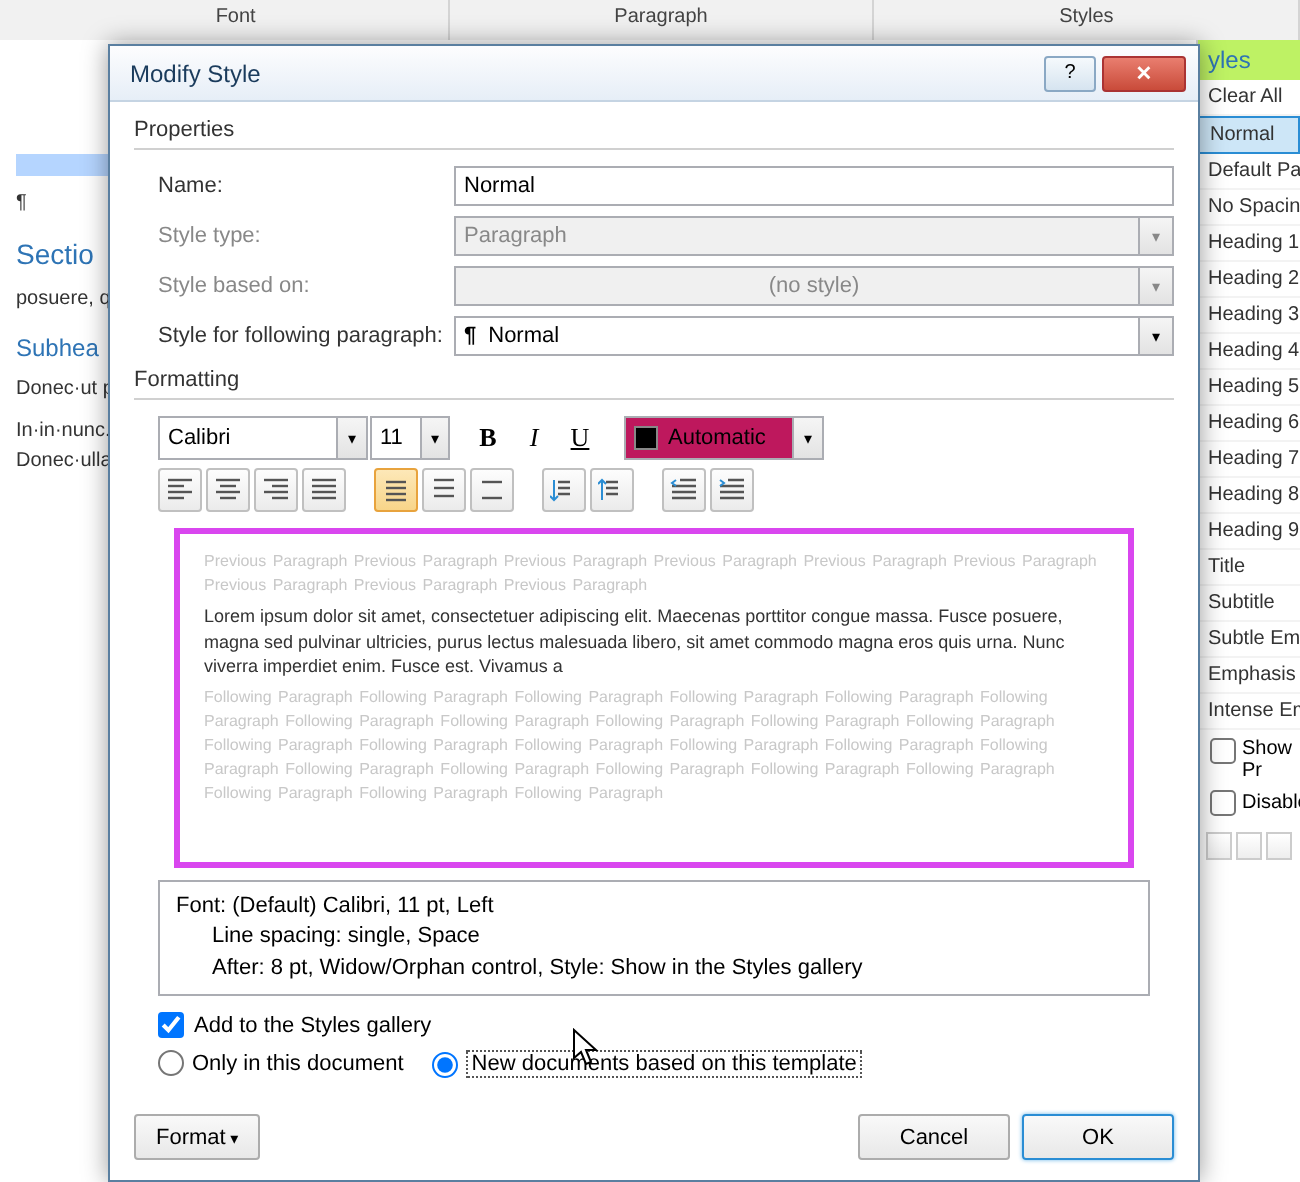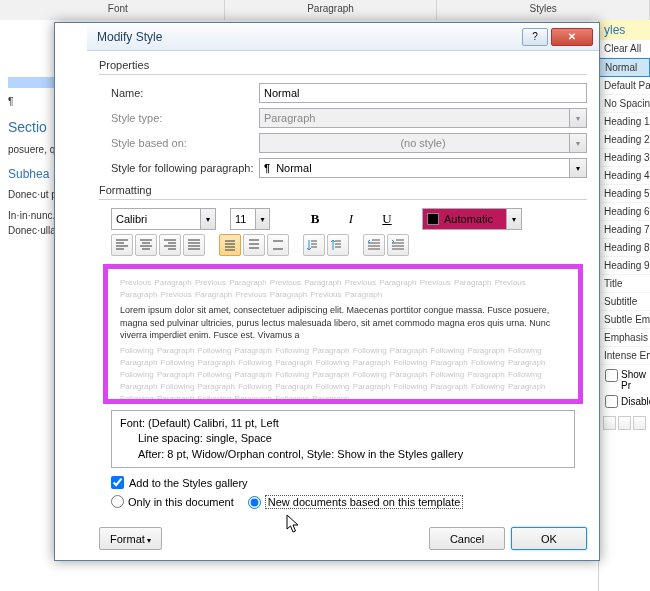--- a/index.html
+++ b/index.html
@@ -11,28 +11,28 @@
 
 
 .doc-bg { position: absolute; top: 20px; left: 0; right: 0; bottom: 0; padding: 10px 8px; background: #fff; color: #333; font-size: 10px; line-height: 1.5; }
 .doc-bg .section-h { color: #2e74b5; font-size: 14px; font-weight: normal; margin: 8px 0 4px; }
 .doc-bg .sub-h { color: #2e74b5; font-size: 12px; font-weight: normal; margin: 8px 0 4px; }
 .doc-bg p { color: #333; margin-bottom: 4px; }
 .doc-bg .sel { background: #b5d5ff; }
 
 
 .styles-pane { position: absolute; top: 20px; right: 0; width: 52px; bottom: 0; background: #fff; border-left: 1px solid #d4d4d4; font-size: 10px; overflow: hidden; }
-.styles-pane .sp-head { background: #fef9c3; padding: 3px 5px; color: #2e74b5; font-size: 12px; }
+.styles-pane .sp-head { background: #bef264; padding: 3px 5px; color: #2e74b5; font-size: 12px; }
 .styles-pane .sp-item { padding: 3px 5px; border-bottom: 1px solid #f3f3f3; color: #333; white-space: nowrap; }
 .styles-pane .sp-item.sel { background: #cde6f7; border: 1px solid #2a8dd4; }
 .styles-pane .sp-footer { display: flex; justify-content: flex-end; padding: 4px; gap: 2px; }
 .styles-pane .sp-footer span { width: 16px; height: 14px; border: 1px solid #ccc; background: linear-gradient(#fff,#eee); }
 
 
-.dialog { position: absolute; left: 54px; top: 22px; width: 546px; background: #fff; border: 1px solid #5a7fa0; box-shadow: 0 0 12px rgba(0,0,0,0.4); padding-left: 32px; }
+.dialog { position: absolute; left: 54px; top: 22px; width: 546px; background: #fff; border: 1px solid #5a7fa0; box-shadow: 0 0 12px rgba(0,0,0,0.4); }
 .titlebar { height: 28px; background: linear-gradient(#fdfdfe, #e6eef7); border-bottom: 1px solid #c5d4e3; display: flex; align-items: center; padding: 0 6px; }
 .titlebar .title { flex: 1; font-size: 12px; color: #1a3b5c; padding-left: 4px; }
 .titlebar .tb-btn { width: 26px; height: 18px; margin-left: 3px; border: 1px solid #8aa8c4; background: linear-gradient(#f5f9fc,#d6e4f0); border-radius: 2px; display: flex; align-items: center; justify-content: center; font-size: 10px; cursor: pointer; }
 .titlebar .tb-close { width: 42px; background: linear-gradient(#e97e6f,#c94b3a); border-color: #a33; color: #fff; font-weight: bold; }
 
 .dialog-body { padding: 8px 12px 10px; }
 
 .group-label { font-size: 11px; color: #333; margin-bottom: 3px; }
 .group-line { border-top: 1px solid #d0d0d0; margin-bottom: 8px; margin-top: 2px; }
 .props-row { display: flex; align-items: center; margin-bottom: 5px; }
@@ -40,41 +40,41 @@
 .props-row.disabled label { color: #888; }
 .props-row .field { flex: 1; }
 .txt-input { width: 100%; height: 20px; border: 1px solid #abadb3; padding: 2px 4px; font-size: 11px; background: #fff; }
 .combo { width: 100%; height: 20px; border: 1px solid #abadb3; background: #f0f0f0; display: flex; align-items: center; padding: 0 4px; font-size: 11px; position: relative; }
 .combo.enabled { background: #fff; }
 .combo .arrow { position: absolute; right: 0; top: 0; width: 17px; height: 18px; border-left: 1px solid #abadb3; background: linear-gradient(#f5f5f5,#e3e3e3); display: flex; align-items: center; justify-content: center; font-size: 8px; }
 .combo .para-icon { margin-right: 6px; font-weight: bold; }
 .combo.disabled { color: #888; }
 
 
-.fmt-row1 { display: flex; align-items: center; margin: 2px 0 4px 12px; gap: 14px; }
+.fmt-row1 { display: flex; align-items: center; margin: 2px 0 4px 12px; gap: 1px; }
 .font-combo { width: 105px; height: 22px; border: 1px solid #abadb3; background: #fff; display: flex; align-items: center; padding: 0 4px; font-size: 11px; position: relative; }
 .font-combo .arrow { position: absolute; right: 0; top: 0; width: 15px; height: 20px; border-left: 1px solid #abadb3; background: linear-gradient(#f5f5f5,#e3e3e3); display: flex; align-items: center; justify-content: center; font-size: 8px; }
 .size-combo { width: 40px; height: 22px; border: 1px solid #abadb3; background: #fff; display: flex; align-items: center; padding: 0 4px; font-size: 11px; position: relative; }
 .size-combo .arrow { position: absolute; right: 0; top: 0; width: 14px; height: 20px; border-left: 1px solid #abadb3; background: linear-gradient(#f5f5f5,#e3e3e3); display: flex; align-items: center; justify-content: center; font-size: 8px; }
 .fmt-btn { width: 22px; height: 22px; border: 1px solid transparent; background: transparent; display: flex; align-items: center; justify-content: center; font-family: 'Times New Roman', serif; font-size: 13px; cursor: pointer; }
 .fmt-btn.bold { font-weight: bold; }
 .fmt-btn.italic { font-style: italic; }
 .fmt-btn.underline { text-decoration: underline; }
 .auto-combo { width: 100px; height: 22px; border: 1px solid #abadb3; background: #be185d; display: flex; align-items: center; padding: 0 4px; font-size: 11px; position: relative; margin-left: 10px; }
 .auto-combo .swatch { width: 12px; height: 12px; border: 1px solid #888; background: #000; margin-right: 5px; }
 .auto-combo .arrow { position: absolute; right: 0; top: 0; width: 15px; height: 20px; border-left: 1px solid #abadb3; background: linear-gradient(#f5f5f5,#e3e3e3); display: flex; align-items: center; justify-content: center; font-size: 8px; }
 
 .fmt-row2 { display: flex; align-items: center; margin: 4px 0 8px 12px; gap: 2px; }
 .icon-btn { width: 22px; height: 22px; border: 1px solid #c0c0c0; background: linear-gradient(#fdfdfd,#ebebeb); display: flex; align-items: center; justify-content: center; cursor: pointer; border-radius: 2px; }
 .icon-btn.active { border-color: #e8a33d; background: linear-gradient(#fde8b8,#f8d589); }
 .icon-btn svg { width: 14px; height: 14px; }
 .sep { width: 10px; }
 
 
-.preview-box { margin: 0 4px 6px; border: 5px solid #d946ef; height: 140px; background: #fff; padding: 8px 12px; font-size: 9px; overflow: hidden; }
+.preview-box { margin: 0 20px 6px; border: 3px solid #d946ef; height: 170px; background: #fff; padding: 8px 12px; font-size: 9px; overflow: hidden; }
 .preview-box .ghost { color: #c8c8c8; font-size: 8px; line-height: 1.5; word-spacing: 1px; }
 .preview-box .sample { color: #333; font-size: 9px; line-height: 1.4; margin: 3px 0; }
 
 .desc-box { margin: 0 12px 8px; border: 1px solid #abadb3; padding: 5px 8px; font-size: 11px; background: #fff; line-height: 1.4; }
 .desc-box .indent { padding-left: 18px; }
 
 
 .bottom-opts { margin: 8px 12px 0; }
 .chk-row { display: flex; align-items: center; margin-bottom: 6px; }
 .chk-row input { margin-right: 5px; }

